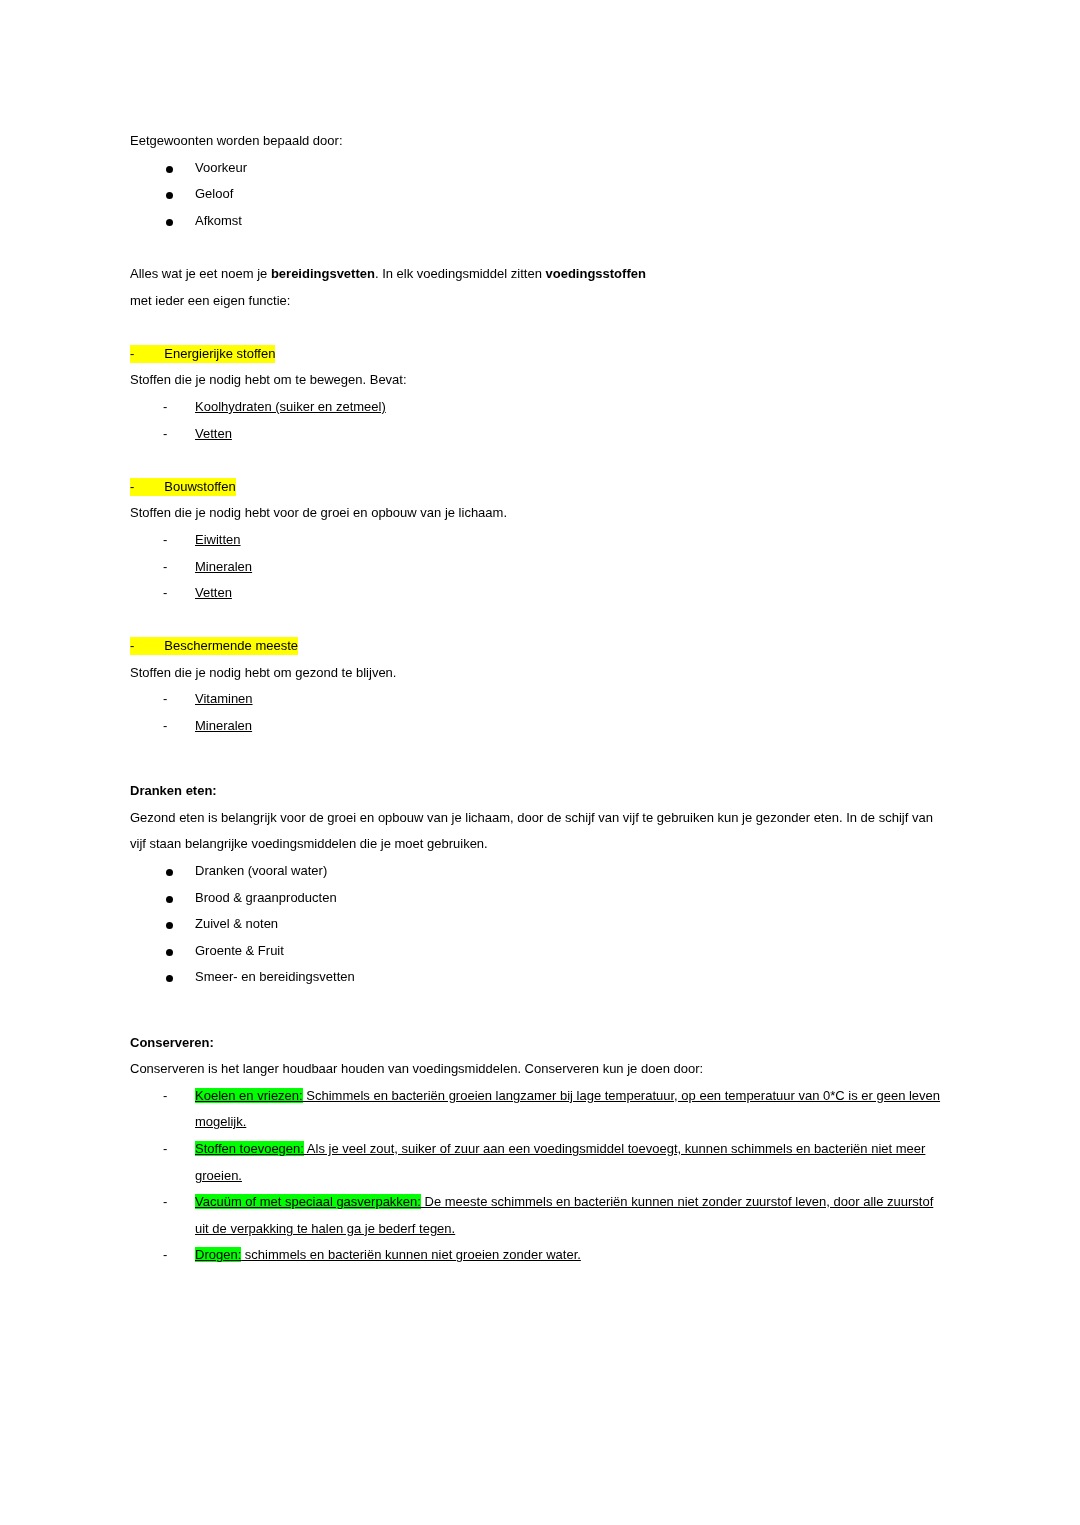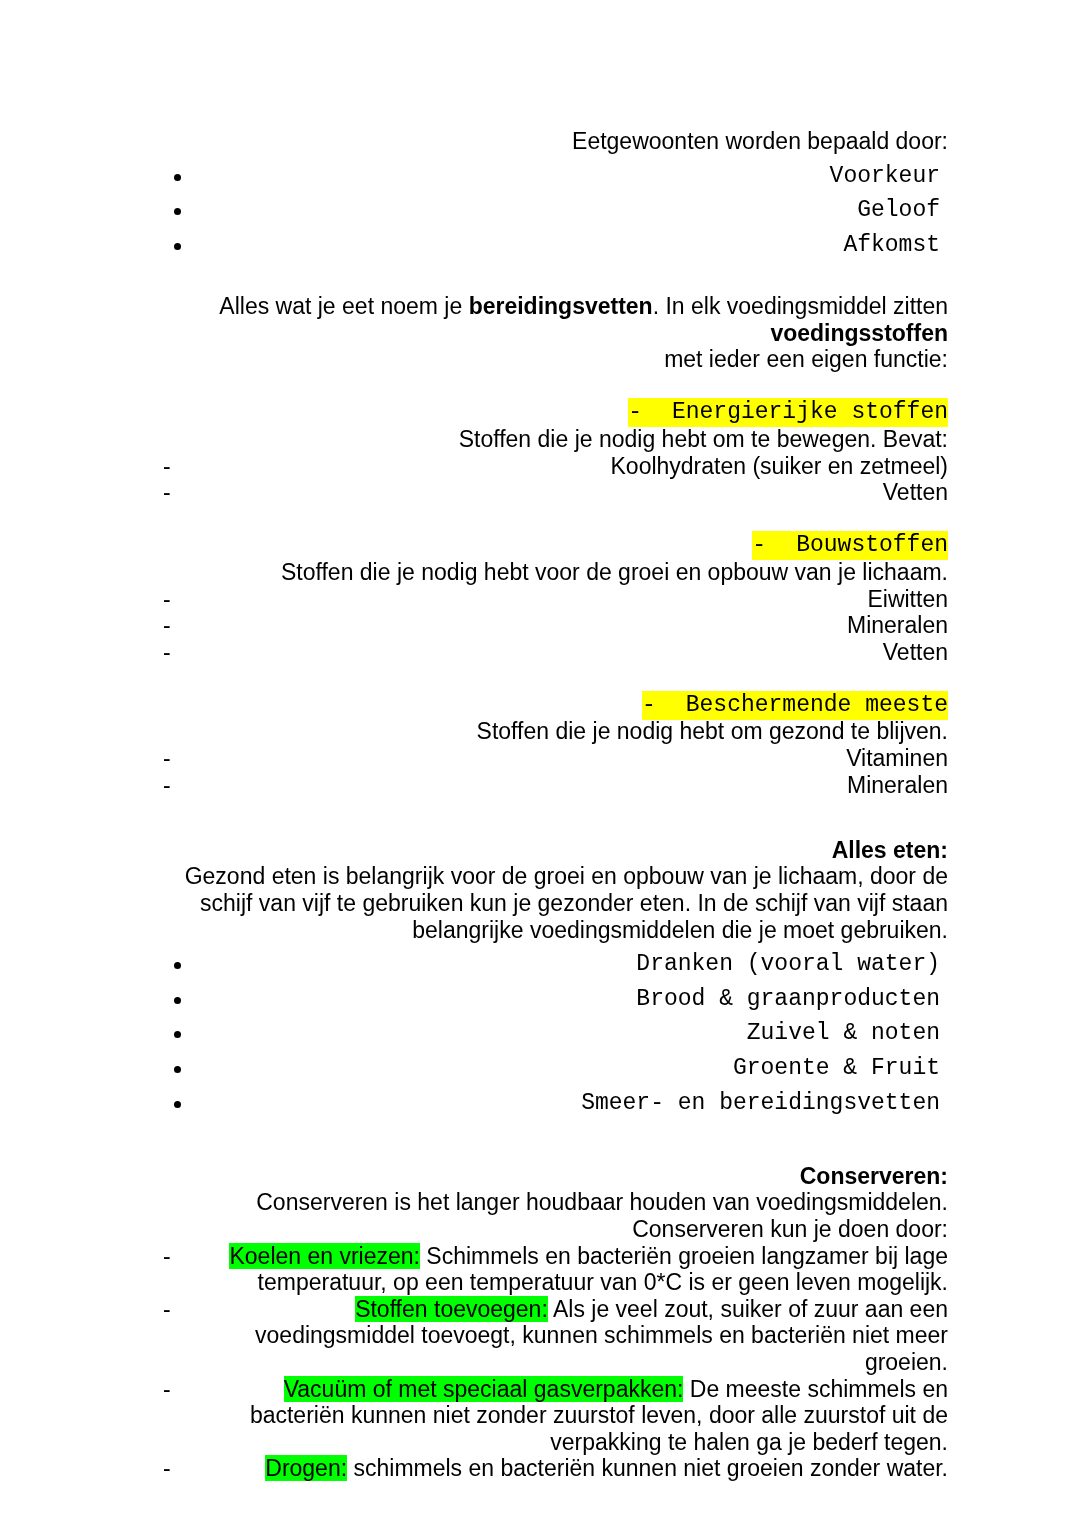--- a/index.html
+++ b/index.html
@@ -16,23 +16,22 @@
   }
   .page {
     position: relative;
     width: 1080px;
     height: 1525px;
     background: #ffffff;
     box-sizing: border-box;
     padding: 128px 132px 0 130px;
   }
   .doc {
-    font-size: 23px;
+    font-size: 13px;
     line-height: 26.6px;
-    text-align: right;
   }
   p.para {
     margin: 0;
     padding: 0;
   }
   .bold {
     font-weight: bold;
   }
   
   .blank {
@@ -43,22 +42,21 @@
   }
   
   ul.bullets {
     margin: 0;
     padding: 0;
     list-style: none;
   }
   ul.bullets > li {
     position: relative;
     padding-left: 65px;
-    margin: 8px;
-    font-family: Liberation Mono, monospace;
+    margin: 0;
   }
   ul.bullets > li::before {
     content: "";
     position: absolute;
     left: 36px;
     top: 11px;
     width: 7px;
     height: 7px;
     border-radius: 50%;
     background: #000000;
@@ -66,20 +64,21 @@
   
   ul.dashes {
     margin: 0;
     padding: 0;
     list-style: none;
   }
   ul.dashes > li {
     position: relative;
     padding-left: 65px;
     margin: 0;
+    text-decoration: underline;
   }
   ul.dashes > li::before {
     content: "-";
     position: absolute;
     left: 33px;
     top: 0;
   }
   .hl-yellow {
     background: #ffff00;
     display: inline;
@@ -88,21 +87,20 @@
   .hl-green {
     background: #00ff00;
     display: inline;
   }
   .dash-gap {
     display: inline-block;
     width: 30px;
   }
   .indent-head {
     margin-left: 27px;
-    font-family: Liberation Mono, monospace;
   }
   .conserv li {
     padding-left: 65px;
   }
 </style>
 </head>
 <body>
 
 <div class="page">
   <div class="doc">
@@ -143,21 +141,21 @@
     <p class="para indent-head"><span class="hl-yellow"><span>-</span><span class="dash-gap"></span><span>Beschermende meeste</span></span></p>
     <p class="para">Stoffen die je nodig hebt om gezond te blijven.</p>
     <ul class="dashes">
       <li><span>Vitaminen</span></li>
       <li><span>Mineralen</span></li>
     </ul>
 
     <div class="blank"></div>
     <div class="blank-sm"></div>
 
-    <p class="para bold">Alles eten:</p>
+    <p class="para bold">Dranken eten:</p>
     <p class="para">Gezond eten is belangrijk voor de groei en opbouw van je lichaam, door de schijf van vijf te gebruiken kun je gezonder eten. In de schijf van vijf staan belangrijke voedingsmiddelen die je moet gebruiken.</p>
     <ul class="bullets">
       <li><span>Dranken (vooral water)</span></li>
       <li><span>Brood &amp; graanproducten</span></li>
       <li><span>Zuivel &amp; noten</span></li>
       <li><span>Groente &amp; Fruit</span></li>
       <li><span>Smeer- en bereidingsvetten</span></li>
     </ul>
 
     <div class="blank"></div>

